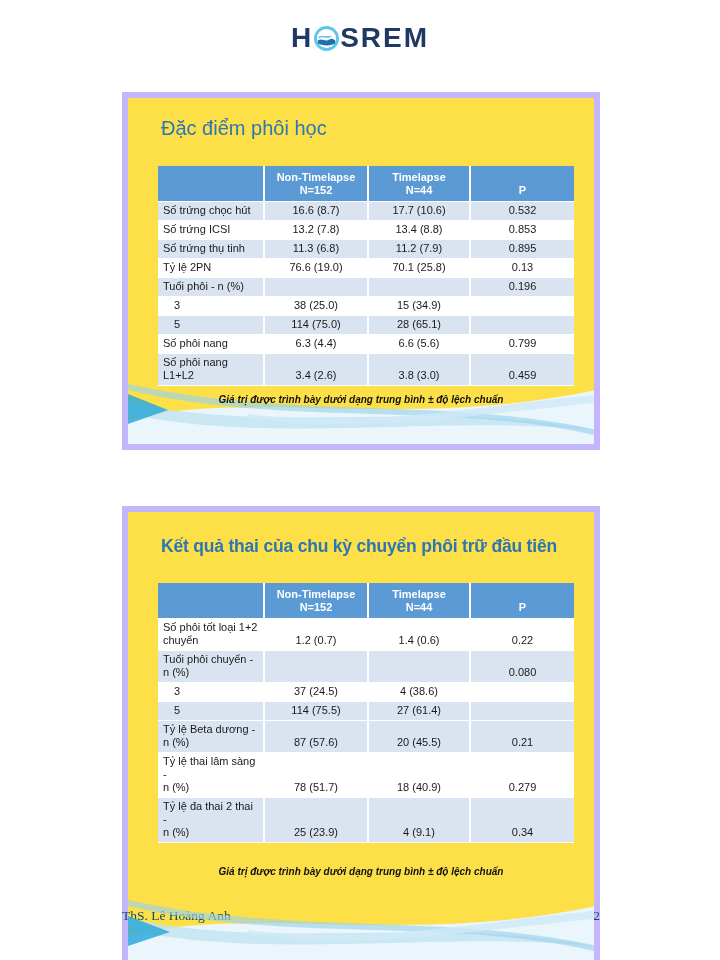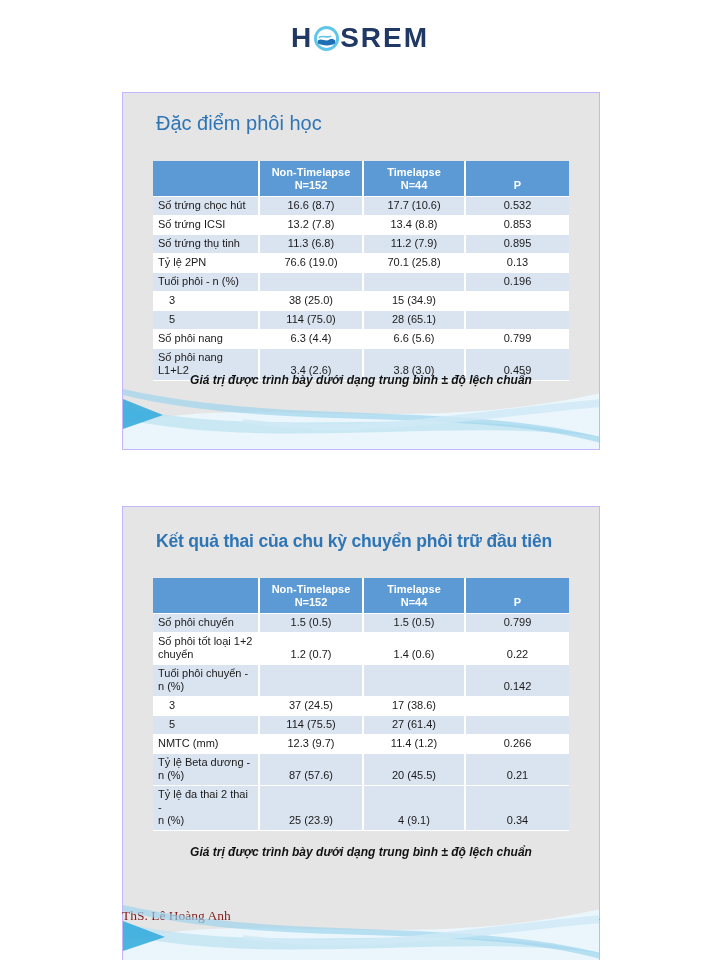--- a/index.html
+++ b/index.html
@@ -12,22 +12,22 @@
   .logo { position:absolute; top:24px; left:0; right:0; text-align:center; }
   .logo-word {
     display:flex; align-items:center; justify-content:center;
     font-size:28px; font-weight:bold; color:#203864; letter-spacing:2px; line-height:1;
   }
   .logo-globe { display:inline-block; width:25px; height:25px; margin:0 1px; }
   .logo-tagline { margin-top:3px; font-size:9.5px; color:#2e74b5; letter-spacing:0.5px; }
 
   
   .slide {
-    position:absolute; left:122px; width:478px; background:#e5e5e5;
-    border:1px solid #c4b5fd; overflow:hidden; box-sizing:border-box;padding-left:8px;
+    position:absolute; left:122px; width:478px; background:#fde047;
+    border:6px solid #c4b5fd; overflow:hidden; box-sizing:border-box;padding-left:8px;
   }
   .slide-1 { top:92px; height:358px; }
   .slide-2 { top:506px; height:460px; }
 
   .slide-title {
     position:absolute; left:33px; top:18px; margin:0; z-index:3;
     color:#2e75b6; font-weight:400; font-size:20px; line-height:1.2;
   }
   .slide-2 .slide-title { font-weight:700; font-size:17.5px; top:24px; letter-spacing:-0.2px; }
 
@@ -44,33 +44,33 @@
   }
   td { height:19px; padding:2px 4px 3px; vertical-align:bottom; line-height:13px; background:#fff; }
   td.label { text-align:left; white-space:pre-line; padding-left:5px;margin-left:10px; }
   td.val { text-align:center; }
   tr.band td { background:#dae3f0; }
   tr.indent td.label { padding-left:16px; }
 
   
   .note {
     position:absolute; left:0; right:0; text-align:center; z-index:3;
-    font-style:italic; font-weight:600; font-size:12px; color:#111;
+    font-style:italic; font-weight:600; font-size:10px; color:#111;margin-top:16px;
   }
   .slide-1 .note { top:280px; }
   .slide-2 .note { top:338px; }
 
   
   .waves { position:absolute; left:0; bottom:0; width:478px; height:70px; z-index:1; }
 
   
   .pagefoot {
     position:absolute; left:122px; right:120px; top:908px;
     display:flex; justify-content:space-between;
-    font-family:"Liberation Serif", serif; font-size:13.5px; color:#7f1d1d;
+    font-family:"Liberation Serif", serif; font-size:13.5px; color:#0c4a6e;
   }
 </style>
 </head>
 <body>
 
 <div class="page">
 
   <header class="logo">
     <div class="logo-word">
       <span>H</span>
@@ -199,64 +199,59 @@
               <th>
                 <div>Timelapse</div>
                 <div>N=44</div>
               </th>
               <th>
                 <div>P</div>
               </th>
             </tr>
           </thead>
           <tbody>
-            <tr class="band">
-              <td class="label">Số phôi chuyển</td>
-              <td class="val">1.5 (0.5)</td>
-              <td class="val">1.5 (0.5)</td>
-              <td class="val">0.799</td>
-            </tr>
             <tr class="plain">
               <td class="label">Số phôi tốt loại 1+2
 chuyển</td>
               <td class="val">1.2 (0.7)</td>
               <td class="val">1.4 (0.6)</td>
               <td class="val">0.22</td>
             </tr>
             <tr class="band">
               <td class="label">Tuổi phôi chuyển -
 n (%)</td>
               <td class="val"></td>
               <td class="val"></td>
-              <td class="val">0.142</td>
+              <td class="val">0.080</td>
             </tr>
             <tr class="plain indent">
               <td class="label">3</td>
               <td class="val">37 (24.5)</td>
-              <td class="val">17 (38.6)</td>
+              <td class="val">4 (38.6)</td>
               <td class="val"></td>
             </tr>
             <tr class="band indent">
               <td class="label">5</td>
               <td class="val">114 (75.5)</td>
               <td class="val">27 (61.4)</td>
               <td class="val"></td>
             </tr>
-            <tr class="plain">
-              <td class="label">NMTC (mm)</td>
-              <td class="val">12.3 (9.7)</td>
-              <td class="val">11.4 (1.2)</td>
-              <td class="val">0.266</td>
-            </tr>
             <tr class="band">
               <td class="label">Tỷ lệ Beta dương -
 n (%)</td>
               <td class="val">87 (57.6)</td>
               <td class="val">20 (45.5)</td>
               <td class="val">0.21</td>
+            </tr>
+            <tr class="plain">
+              <td class="label">Tỷ lệ thai lâm sàng -
+n (%)</td>
+              <td class="val">78 (51.7)</td>
+              <td class="val">18 (40.9)</td>
+              <td class="val">0.279</td>
             </tr>
             <tr class="band">
               <td class="label">Tỷ lệ đa thai 2 thai -
 n (%)</td>
               <td class="val">25 (23.9)</td>
               <td class="val">4 (9.1)</td>
               <td class="val">0.34</td>
             </tr>
           </tbody>
         </table>

